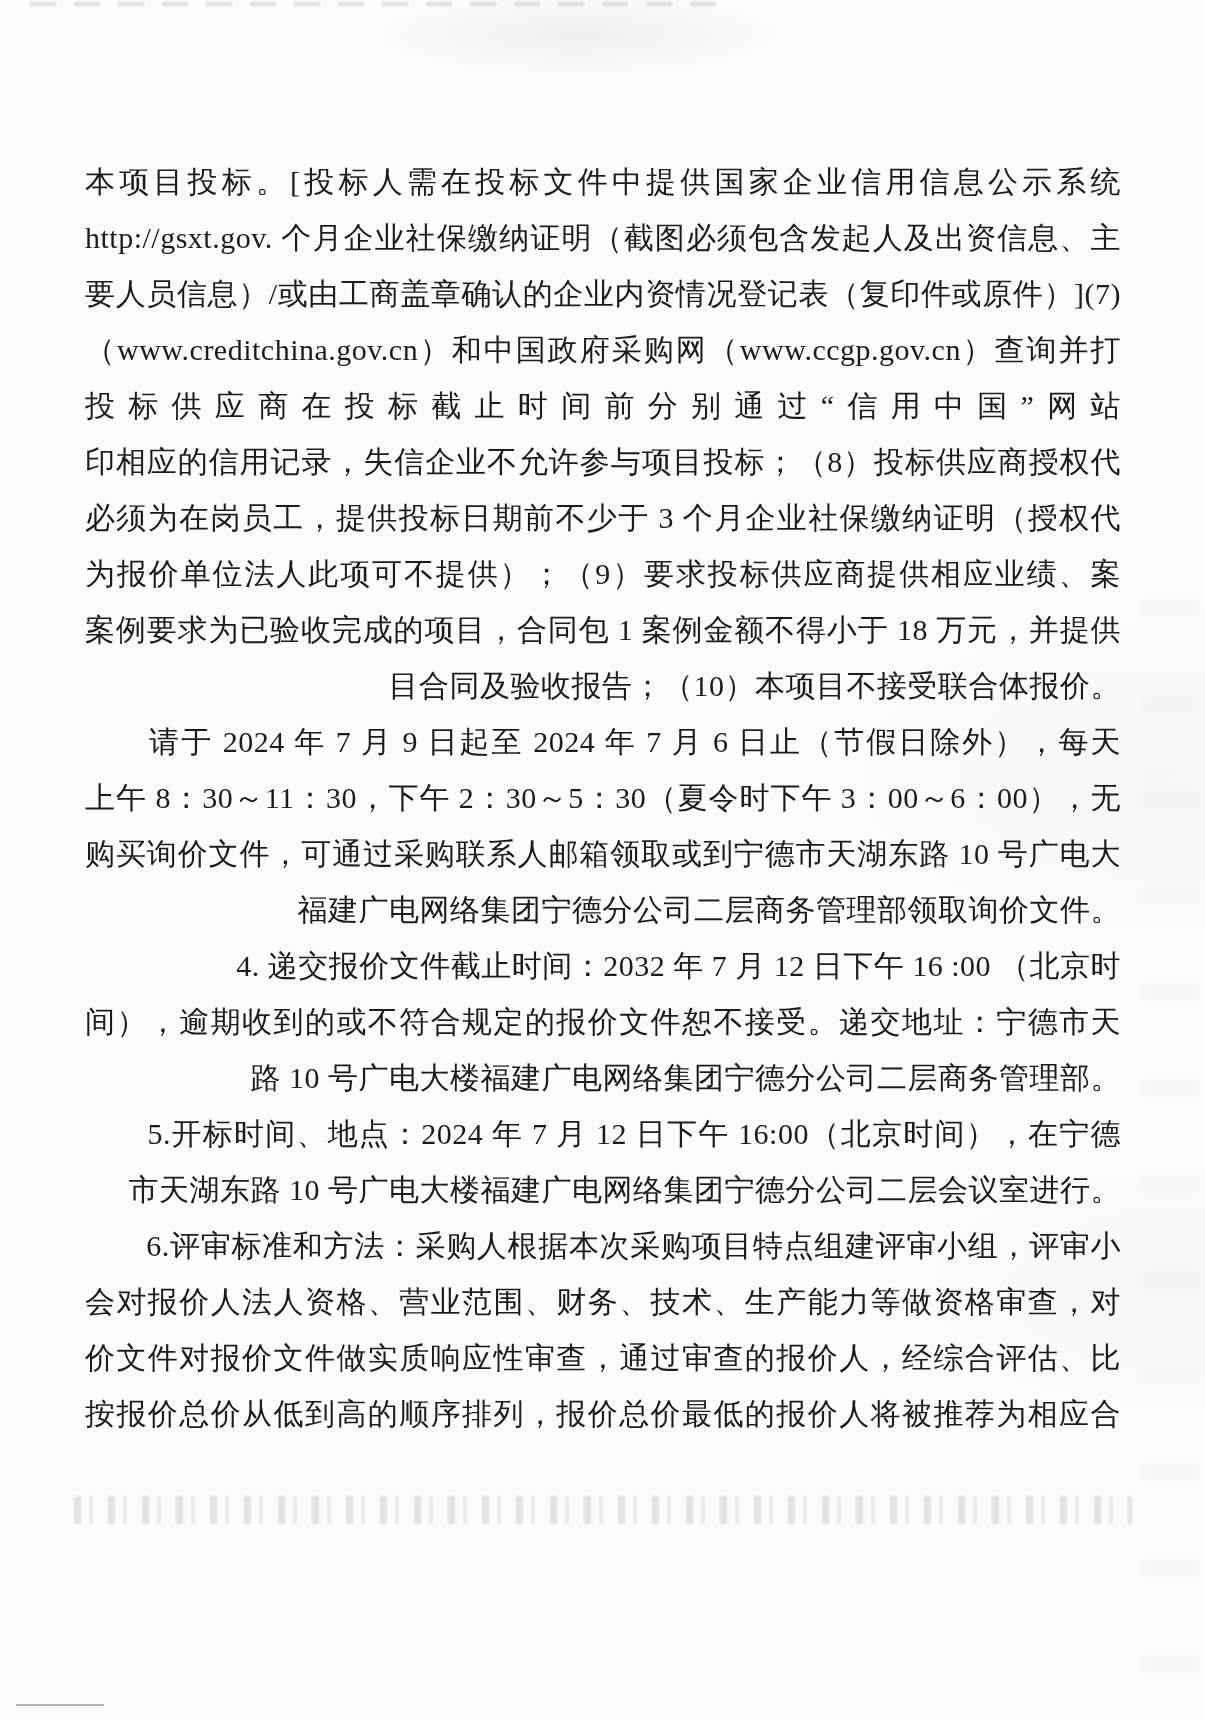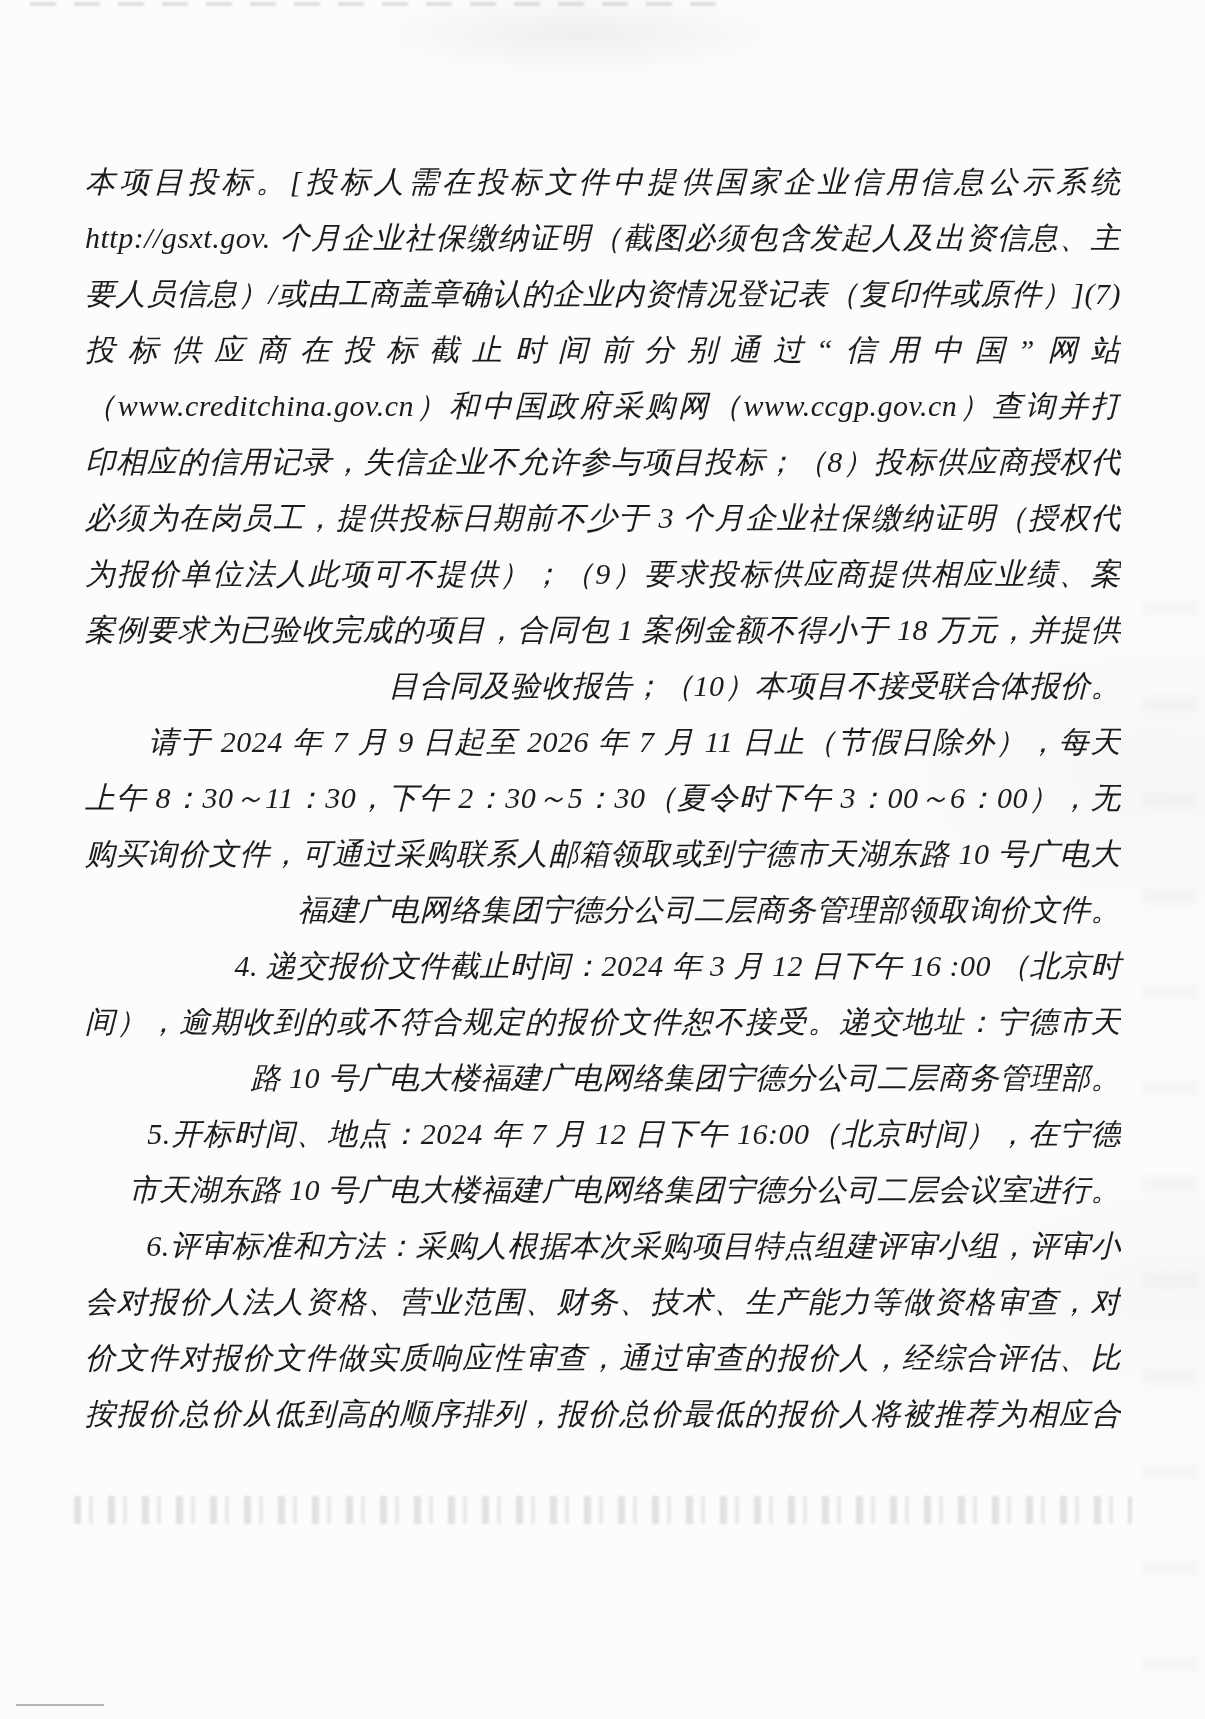--- a/index.html
+++ b/index.html
@@ -26,21 +26,20 @@
       radial-gradient(ellipse 500px 260px at 96% 45%, rgba(150,150,150,0.05), transparent 70%),
       radial-gradient(ellipse 400px 200px at 97% 75%, rgba(150,150,150,0.05), transparent 70%);
     pointer-events: none;
   }
   .text-block {
     position: absolute;
     left: 85px;
     top: 154px;
     width: 1036px;
     color: #1c1c1c;
-    font-style: italic;
   }
   .line {
     font-size: 30px;
     line-height: 56px;
     height: 56px;
     white-space: nowrap;
     text-align: right;
     letter-spacing: 0.5px;
   }
   .line.justify {
@@ -88,32 +87,32 @@
 </style>
 </head>
 <body>
 
 <div class="page">
 
   <div class="text-block">
       <div class="line justify">本项目投标。[投标人需在投标文件中提供国家企业信用信息公示系统</div>
       <div class="line justify">http://gsxt.gov. 个月企业社保缴纳证明（截图必须包含发起人及出资信息、主</div>
       <div class="line justify">要人员信息）/或由工商盖章确认的企业内资情况登记表（复印件或原件）](7)</div>
+      <div class="line justify">（www.creditchina.gov.cn）和中国政府采购网（www.ccgp.gov.cn）查询并打</div>
       <div class="line justify">投标供应商在投标截止时间前分别通过“信用中国”网站</div>
-      <div class="line justify">（www.creditchina.gov.cn）和中国政府采购网（www.ccgp.gov.cn）查询并打</div>
       <div class="line justify">印相应的信用记录，失信企业不允许参与项目投标；（8）投标供应商授权代表</div>
       <div class="line justify">必须为在岗员工，提供投标日期前不少于 3 个月企业社保缴纳证明（授权代表若</div>
       <div class="line justify">为报价单位法人此项可不提供）；（9）要求投标供应商提供相应业绩、案例，</div>
       <div class="line justify">案例要求为已验收完成的项目，合同包 1 案例金额不得小于 18 万元，并提供项</div>
       <div class="line">目合同及验收报告；（10）本项目不接受联合体报价。</div>
-      <div class="line justify">　　请于 2024 年 7 月 9 日起至 2026 年 7 月 11 日止（节假日除外），每天</div>
+      <div class="line justify">　　请于 2024 年 7 月 9 日起至 2024 年 7 月 6 日止（节假日除外），每天</div>
       <div class="line justify">上午 8：30～11：30，下午 2：30～5：30（夏令时下午 3：00～6：00），无需</div>
       <div class="line justify">购买询价文件，可通过采购联系人邮箱领取或到宁德市天湖东路 10 号广电大楼</div>
       <div class="line">福建广电网络集团宁德分公司二层商务管理部领取询价文件。</div>
-      <div class="line">　　4. 递交报价文件截止时间：2024 年 3 月 12 日下午 16 :00 （北京时</div>
+      <div class="line">　　4. 递交报价文件截止时间：2032 年 7 月 12 日下午 16 :00 （北京时</div>
       <div class="line justify">间），逾期收到的或不符合规定的报价文件恕不接受。递交地址：宁德市天湖东</div>
       <div class="line indent-sm">路 10 号广电大楼福建广电网络集团宁德分公司二层商务管理部。</div>
       <div class="line justify">　　5.开标时间、地点：2024 年 7 月 12 日下午 16:00（北京时间），在宁德</div>
       <div class="line">市天湖东路 10 号广电大楼福建广电网络集团宁德分公司二层会议室进行。</div>
       <div class="line justify">　　6.评审标准和方法：采购人根据本次采购项目特点组建评审小组，评审小组</div>
       <div class="line justify">会对报价人法人资格、营业范围、财务、技术、生产能力等做资格审查，对照询</div>
       <div class="line justify">价文件对报价文件做实质响应性审查，通过审查的报价人，经综合评估、比较，</div>
       <div class="line justify">按报价总价从低到高的顺序排列，报价总价最低的报价人将被推荐为相应合同包</div>
     </div>
 

